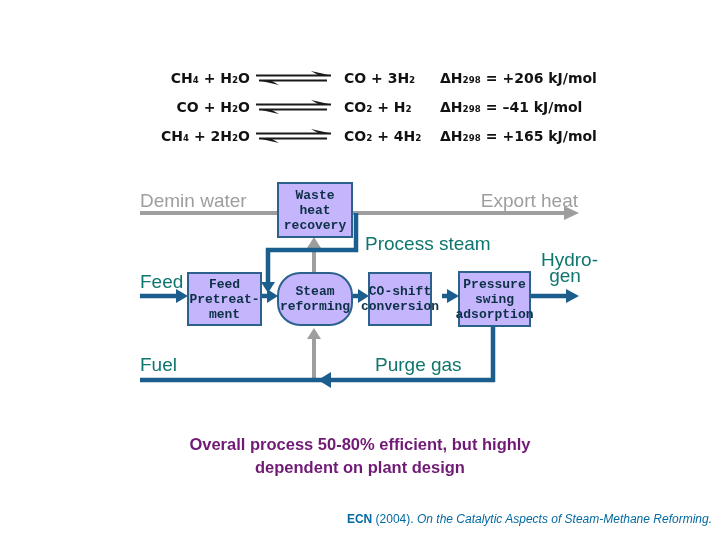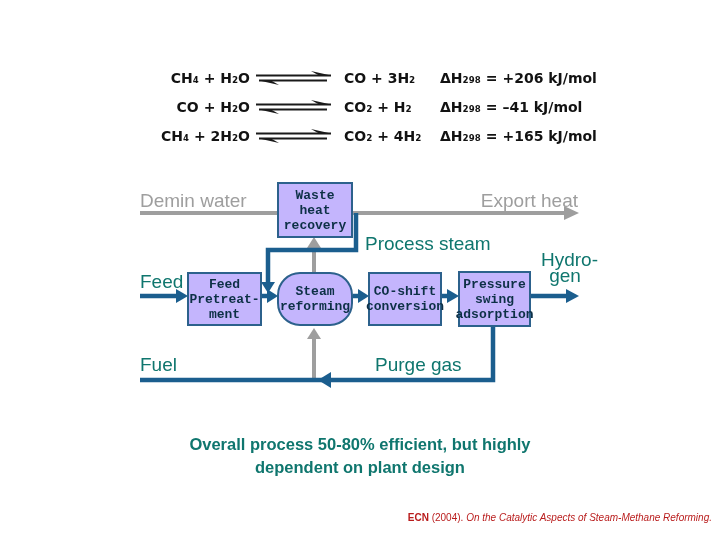--- a/index.html
+++ b/index.html
@@ -36,43 +36,43 @@
   .box {
     position:absolute; box-sizing:border-box;
     background:#c4b5fd; border:2.5px solid #2c618c;
     color:#0d3046; font-weight:bold; font-size:13px; line-height:15px;
     display:flex; align-items:center; justify-content:center;
     text-align:center; white-space:pre-line;font-family:Liberation Mono, monospace;
   }
   .box-whr { left:157px; top:4px;  width:76px; height:56px; }
   .box-fp  { left:67px;  top:94px; width:75px; height:54px; }
   .box-sr  { left:157px; top:94px; width:76px; height:54px;border-radius:23px; }
-  .box-co  { left:248px; top:94px; width:74px; height:54px; }
+  .box-co  { left:248px; top:94px; width:64px; height:54px; }
   .box-psa { left:338px; top:93px; width:73px; height:56px; }
 
   .lbl { position:absolute; font-weight:normal; font-size:19px; white-space:pre-line; }
   .lbl-gray { color:#9e9e9e; }
   .lbl-teal { color:#0f766e; }
   .lbl-demin   { left:20px;  top:12px; }
   .lbl-export  { left:352px; top:12px; width:106px; text-align:right; }
   .lbl-procsteam { left:245px; top:55px; }
   .lbl-feed    { left:20px;  top:93px; }
   .lbl-hydrogen{ left:421px; top:74px; width:48px; text-align:center; line-height:16px; }
   .lbl-fuel    { left:20px;  top:176px; }
   .lbl-purge   { left:255px; top:176px; }
 
   
   .callout {
     position:absolute; left:60px; top:433px; width:600px;
     text-align:center; font-weight:bold; font-size:16.5px; line-height:23px;
-    color:#0f766e; white-space:pre-line;
+    color:#701a75; white-space:pre-line;
   }
   .citation {
     position:absolute; right:8px; top:512px;
-    font-size:10px; color:#b91c1c; white-space:pre;
+    font-size:12px; color:#0369a1; white-space:pre;
   }
   .citation .src { font-weight:bold; }
   .citation .work { font-style:italic; }
 </style>
 </head>
 <body>
 
 <div class="slide">
 
 

